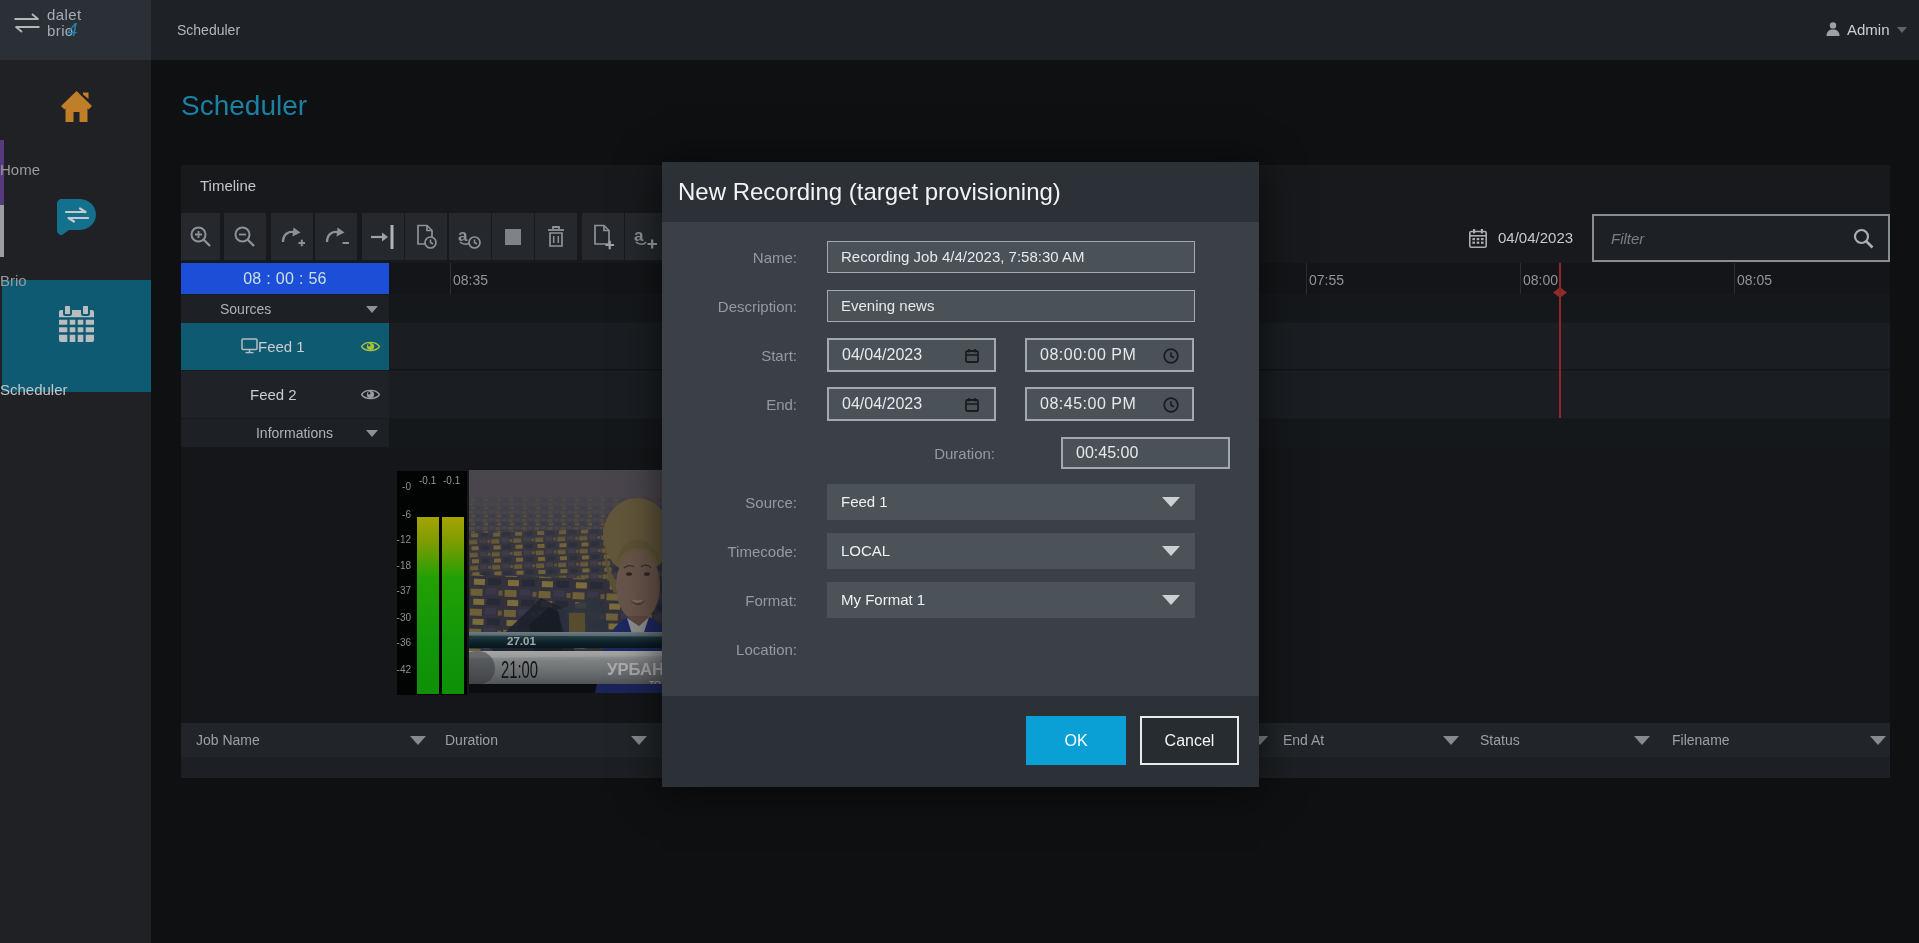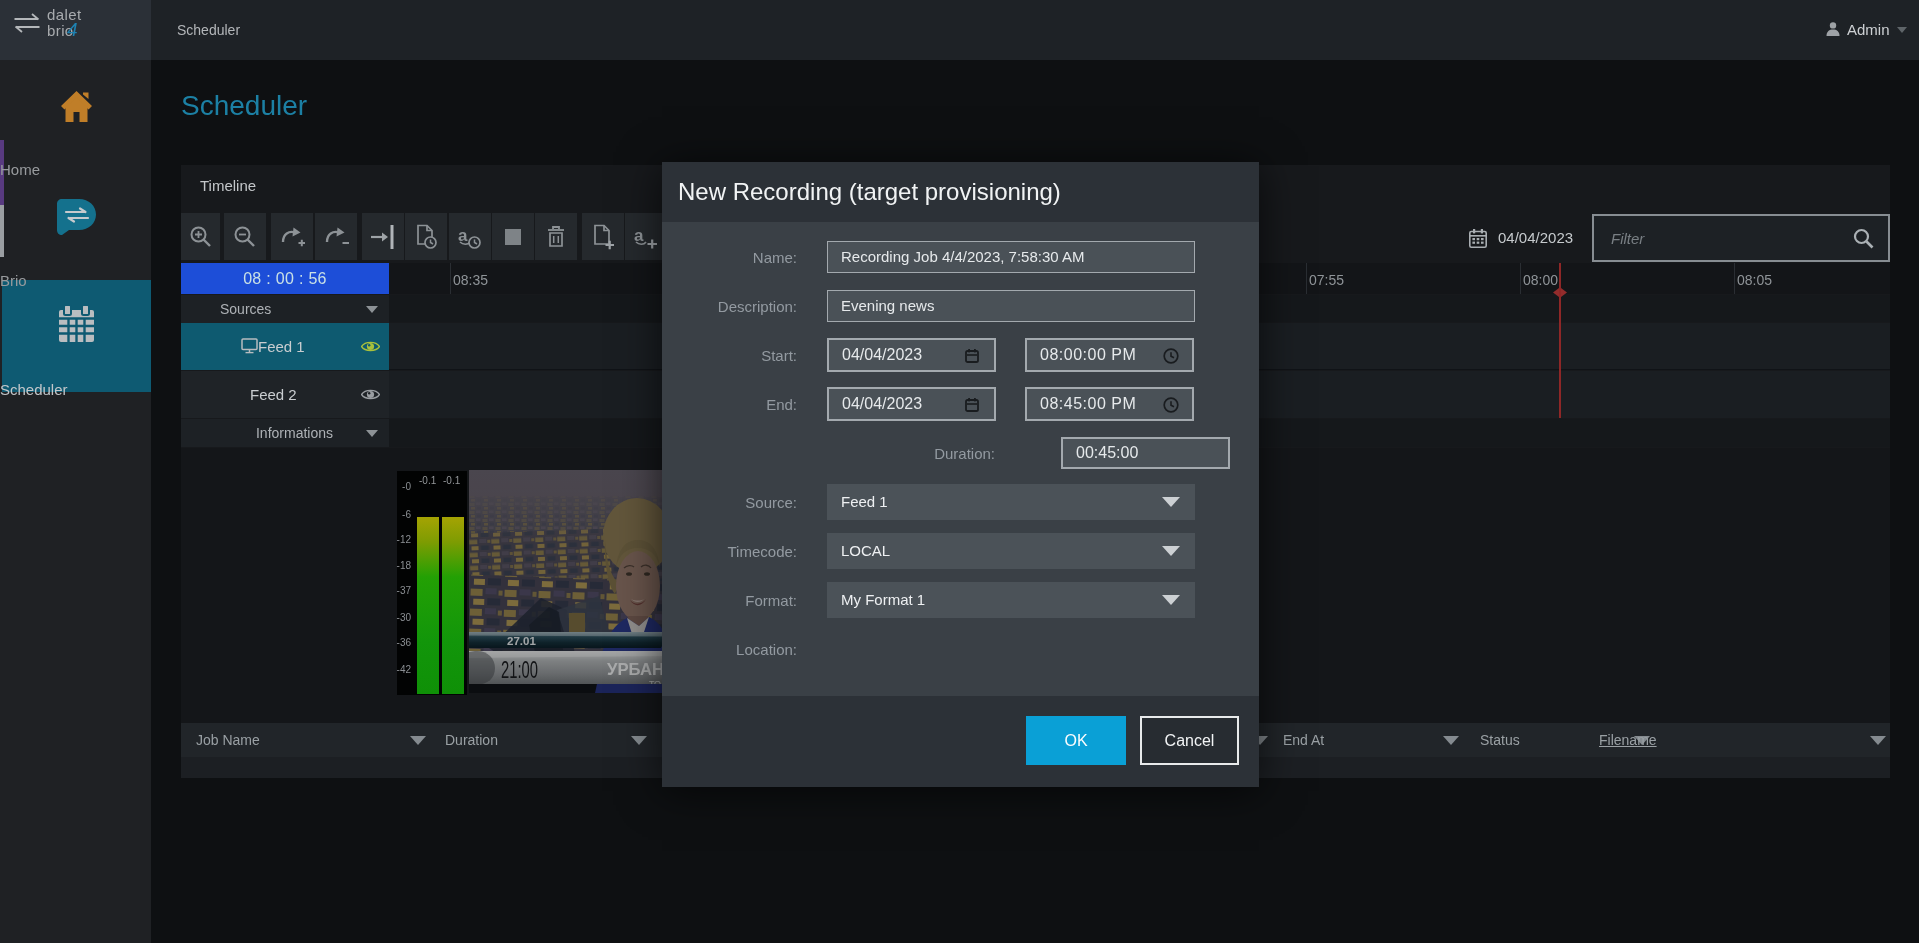--- a/index.html
+++ b/index.html
@@ -397,21 +397,21 @@
       <div class="th" style="left:485px;">Start At</div>
         <div class="th tri2" style="left:671px;"></div>
       <div class="th" style="left:706px;">Channel</div>
         <div class="th tri2" style="left:892px;"></div>
       <div class="th" style="left:927px;">Source</div>
         <div class="th tri2" style="left:1071px;"></div>
       <div class="th" style="left:1102px;">End At</div>
         <div class="th tri2" style="left:1262px;"></div>
       <div class="th" style="left:1299px;">Status</div>
         <div class="th tri2" style="left:1453px;"></div>
-      <div class="th" style="left:1418px;text-decoration:underline;">Filename</div>
+      <div class="th" style="left:1491px;">Filename</div>
         <div class="th tri2" style="left:1689px;"></div>
     </div>
     <div class="abs" id="tblrow"></div>
   </div>
 
   <div class="abs" id="playhead"></div>
   <svg class="abs" style="left:1553px; top:288px;" width="14" height="9" viewBox="0 0 14 9">
     <polygon points="6,0 6,9 0,4.5" fill="#932c2c"></polygon>
     <polygon points="8,0 8,9 14,4.5" fill="#932c2c"></polygon>
   </svg>

